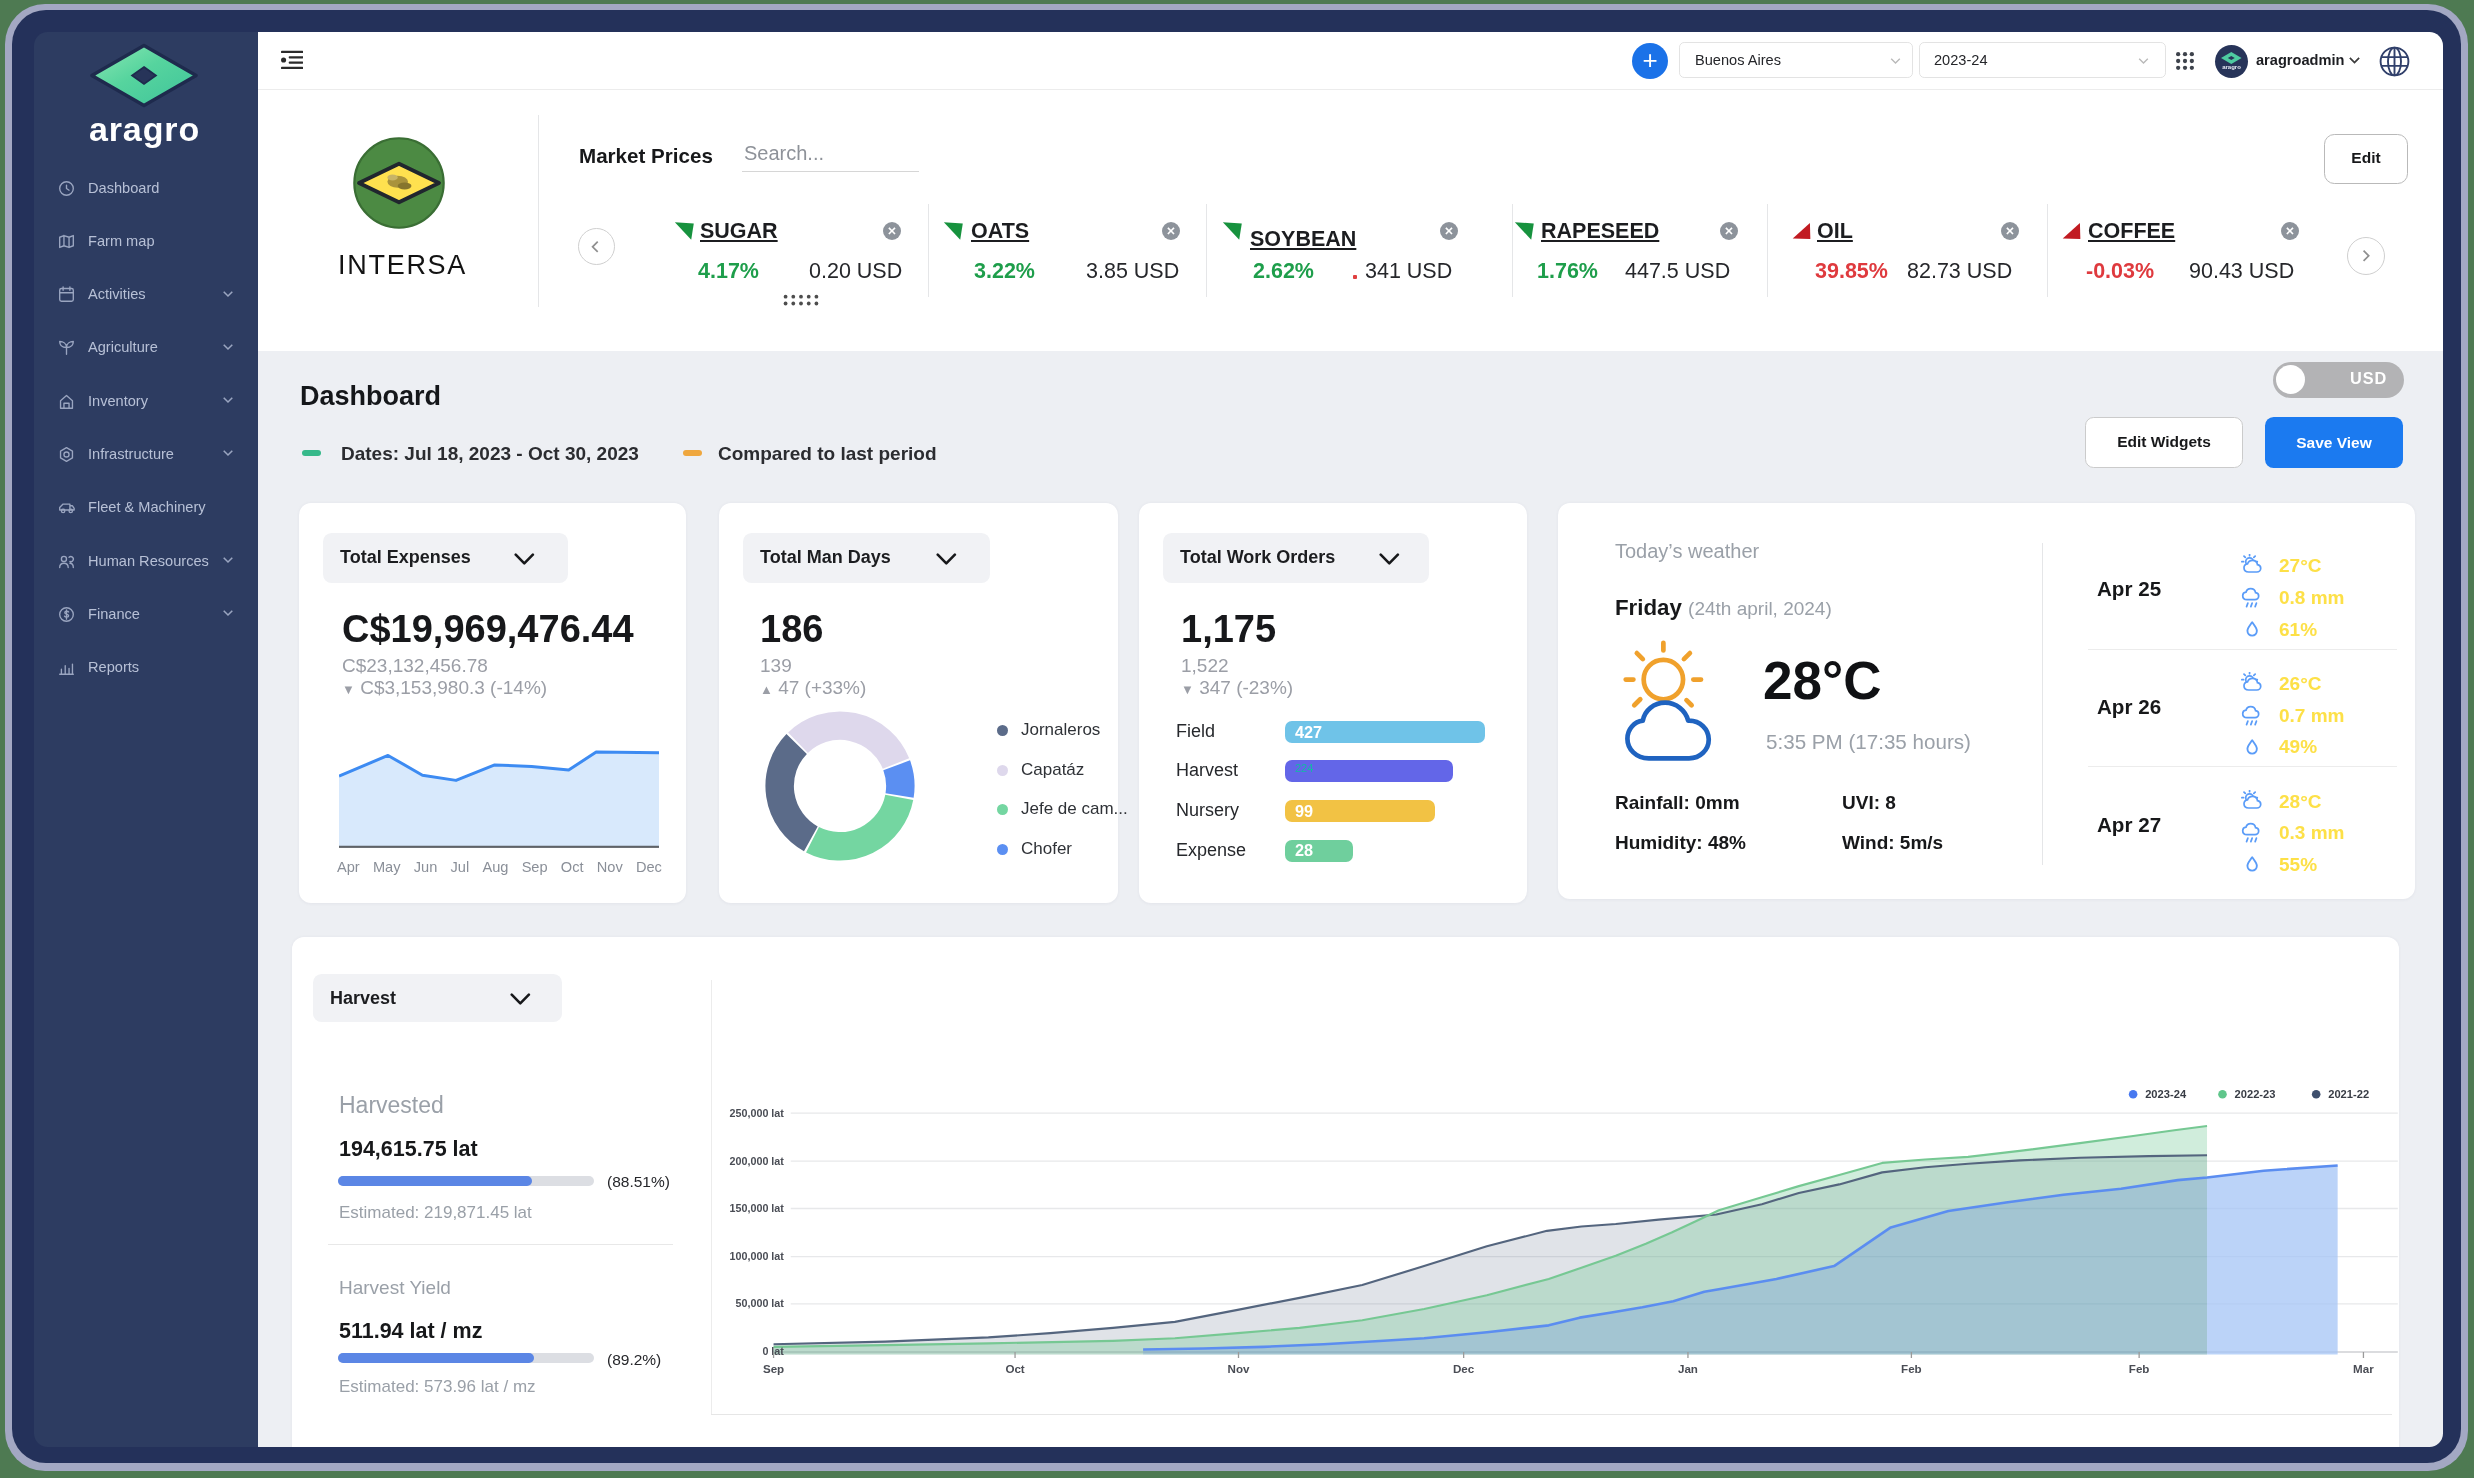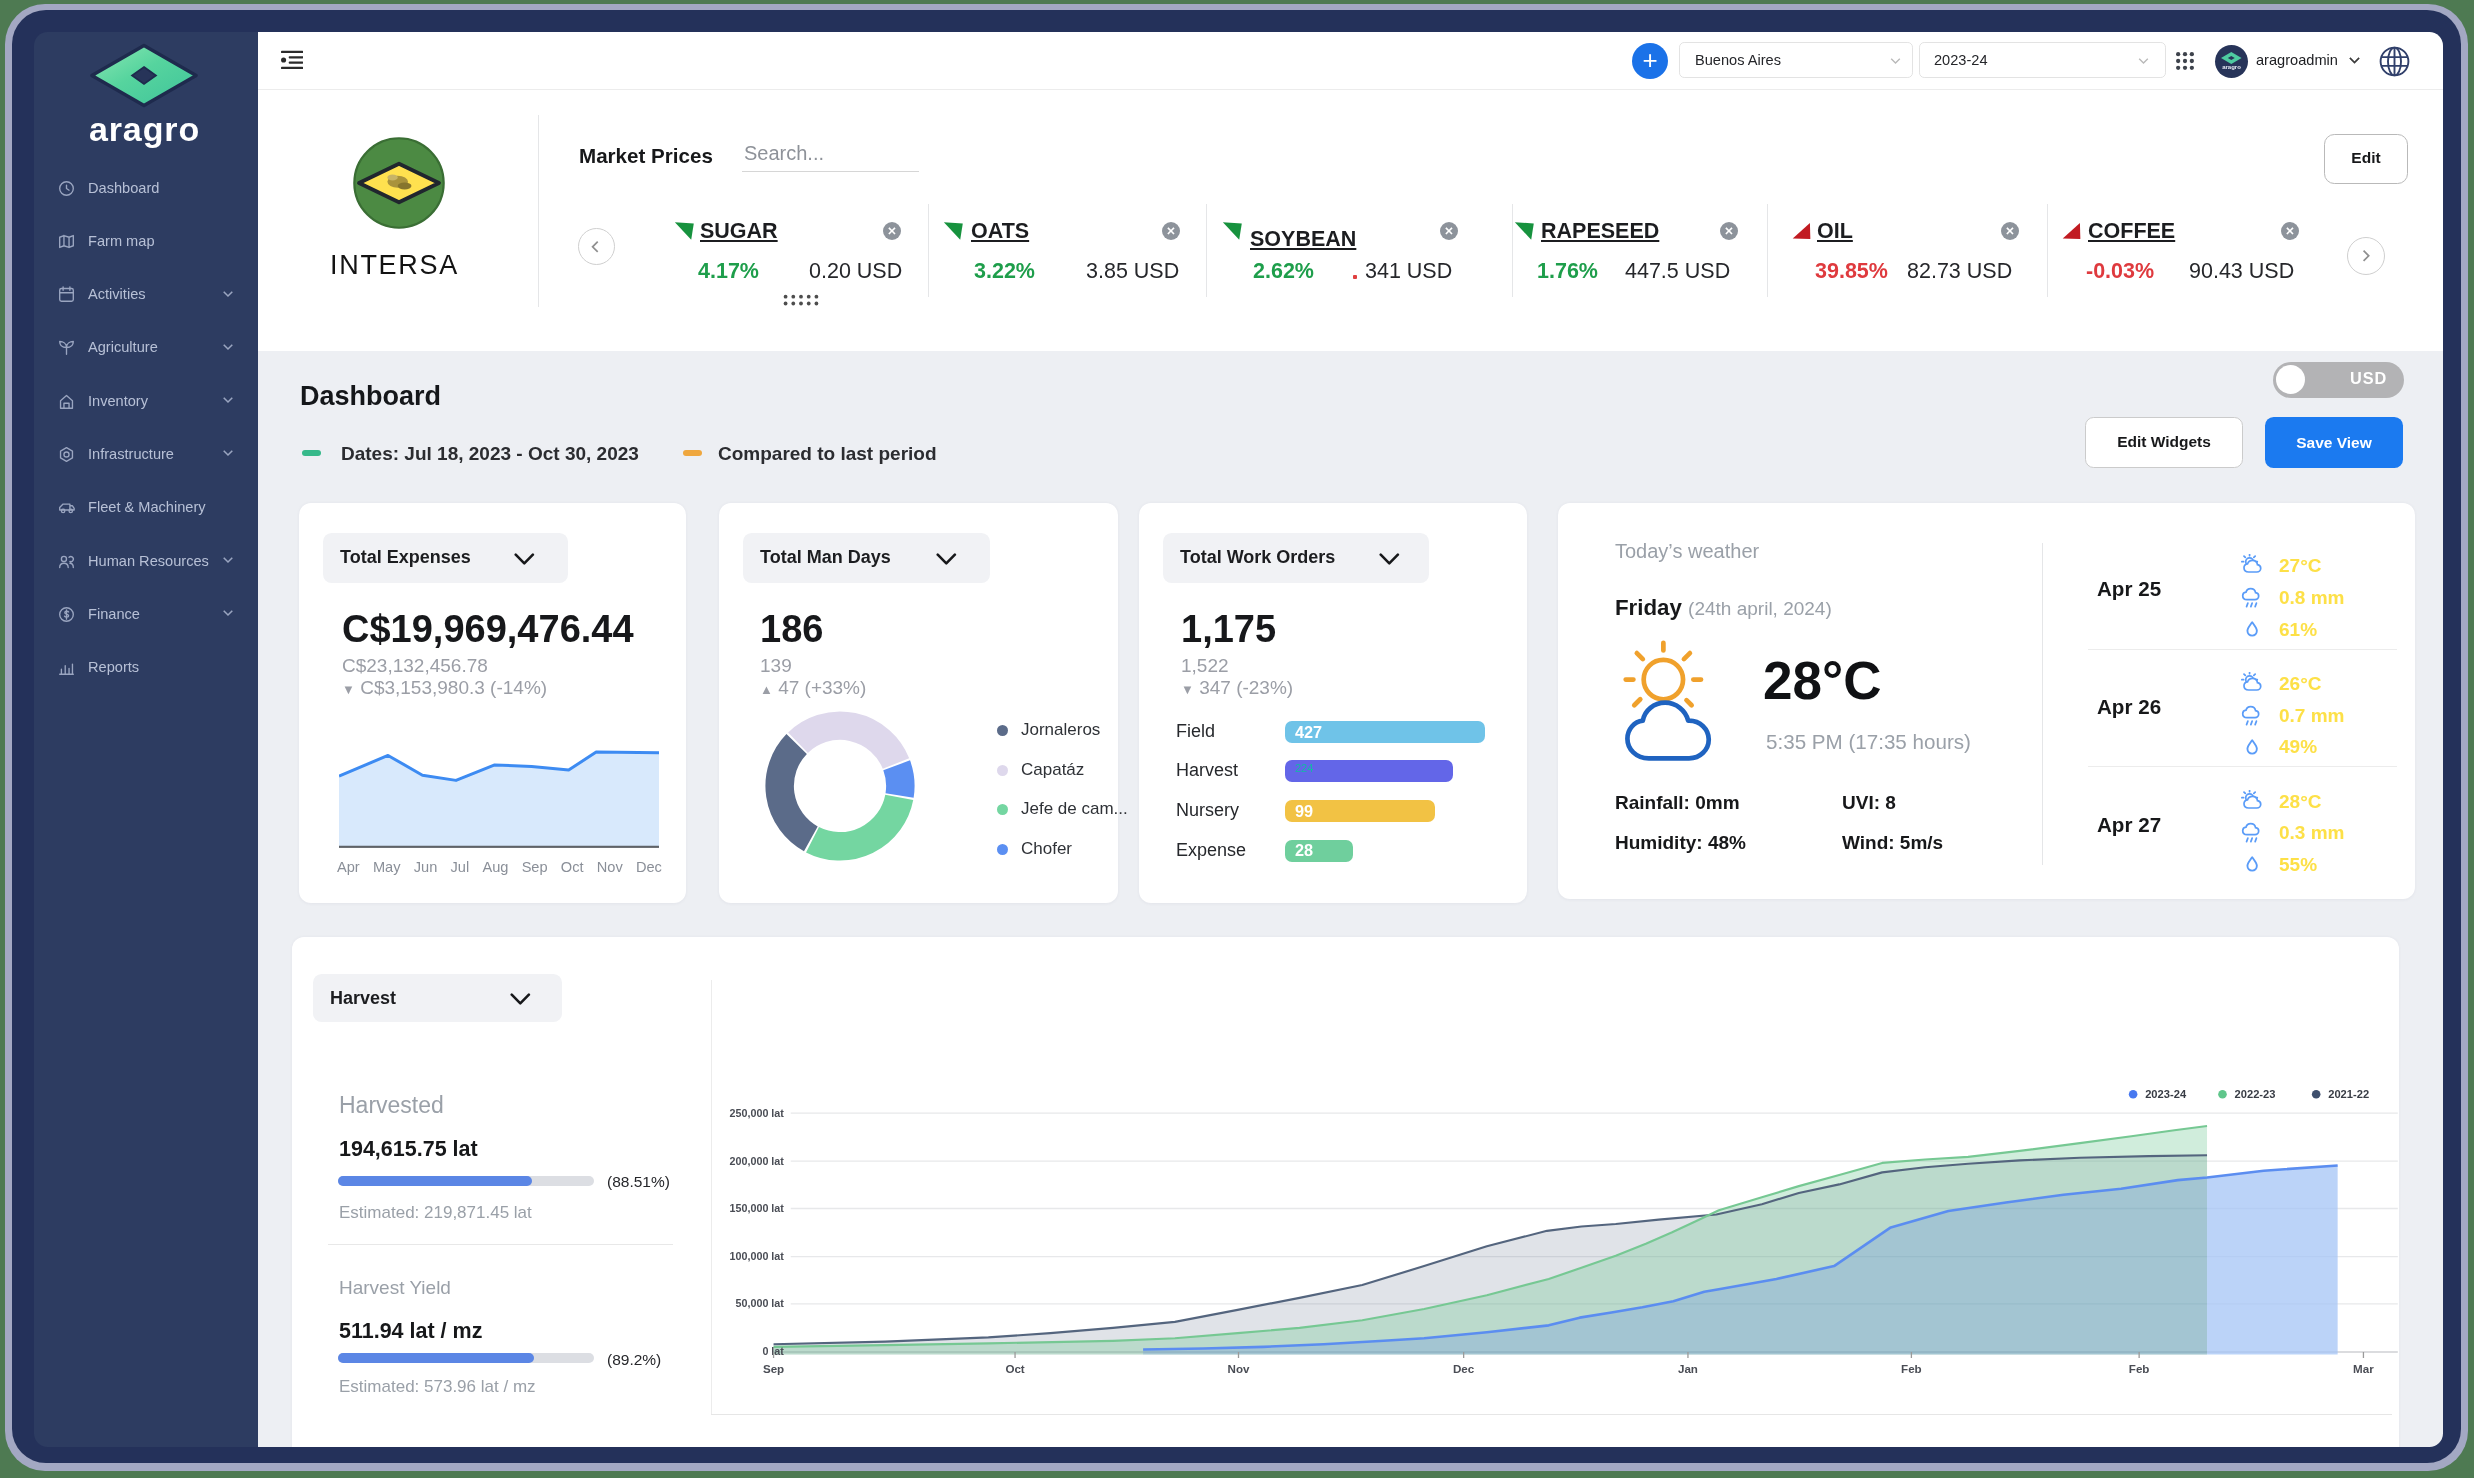--- a/index.html
+++ b/index.html
@@ -144,39 +144,39 @@
         <rect x="8" y="16" width="5" height="5" rx="2.5" fill="#3e434c"></rect>
         <rect x="16" y="16" width="5" height="5" rx="2.5" fill="#3e434c"></rect>
       </svg>
       <div class="a" style="left:2215px;top:45px;width:33px;height:33px;border-radius:50%;background:#273459;overflow:hidden">
 <svg style="position:absolute;left:6px;top:6.9px" width="20.6" height="12" viewBox="0 0 24 14">
           <polygon points="12,0 24,7 12,14 0,7" fill="#4ecba1"></polygon>
           <polygon points="12,4.6 16,7 12,9.4 8,7" fill="#273459"></polygon>
         </svg>
 <div style="position:absolute;left:0;top:19px;width:33px;text-align:center;font-size:6px;color:#e8ecf5;font-weight:bold">aragro</div>
       </div>
-      <div class="a" style="left:2256px;top:52px;font-size:14.6px;color:#1d1e22;font-weight:normal">aragroadmin</div>
+      <div class="a" style="left:2256px;top:52px;font-size:14.6px;color:#1d1e22;font-weight:bold">aragroadmin</div>
       <svg class="a" style="left:2348px;top:56px" width="13" height="9.5" viewBox="0 0 14 10" fill="none" stroke="#3c3c3c" stroke-width="1.9">
         <path d="M2 2 l5 5 l5 -5"></path>
       </svg>
       <svg class="a" style="left:2378px;top:45px" width="33" height="33" viewBox="0 0 38 38" fill="none" stroke="#31406b" stroke-width="2.2">
 <circle cx="19" cy="19" r="16"></circle>
         <ellipse cx="19" cy="19" rx="7.5" ry="16"></ellipse>
         <path d="M3.5 14 h31 M3.5 24 h31 M19 3 v32"></path>
       </svg>
 <svg class="a" style="left:353px;top:137px" width="92" height="92" viewBox="0 0 107 107">
 <circle cx="53.5" cy="53.5" r="52" fill="#4c8a43" stroke="#3a6e34" stroke-width="2.5"></circle>
 <polygon points="7,53.5 53.5,31 100,53.5 53.5,76" fill="#ffe14f" stroke="#20262e" stroke-width="4.5" stroke-linejoin="round"></polygon>
 <g fill="#a08b3a" opacity="0.9">
           <ellipse cx="52" cy="52" rx="12" ry="7"></ellipse>
           <ellipse cx="60" cy="57" rx="8" ry="4" fill="#7a6a2a"></ellipse>
           <ellipse cx="46" cy="47" rx="6" ry="3.5" fill="#c2b06a"></ellipse>
         </g>
 </svg>
-      <div class="a" style="left:330px;top:250px;width:137px;text-align:left;font-size:27px;font-weight:500;letter-spacing:1.7px;color:#131313">INTERSA</div>
+      <div class="a" style="left:330px;top:250px;width:137px;text-align:right;font-size:27px;font-weight:500;letter-spacing:1.7px;color:#131313">INTERSA</div>
       <div class="a sep" style="left:538px;top:115px;width:1.3px;height:192px"></div>
       <div class="a" style="left:579px;top:144px;font-size:20.6px;font-weight:bold;color:#17181a">Market Prices</div>
       <div class="a" style="left:744px;top:142px;font-size:20px;color:#8e9299">Search...</div>
       <div class="a" style="left:742px;top:171px;width:177px;height:1.3px;background:#d6d6d6"></div>
       <div class="a" style="left:578px;top:228px;width:37px;height:37px;border-radius:50%;border:1.7px solid #cfcfcf"></div>
 <svg class="a" style="left:590px;top:240px" width="10.3" height="13.7" viewBox="0 0 12 16" fill="none" stroke="#8f8f8f" stroke-width="2">
         <path d="M9 2 L3 8 L9 14"></path>
       </svg>
       <div class="a" style="left:2347px;top:237px;width:38px;height:38px;border-radius:50%;border:1.7px solid #cfcfcf"></div>
 <svg class="a" style="left:2361px;top:249px" width="10.3" height="13.7" viewBox="0 0 12 16" fill="none" stroke="#8f8f8f" stroke-width="2">

